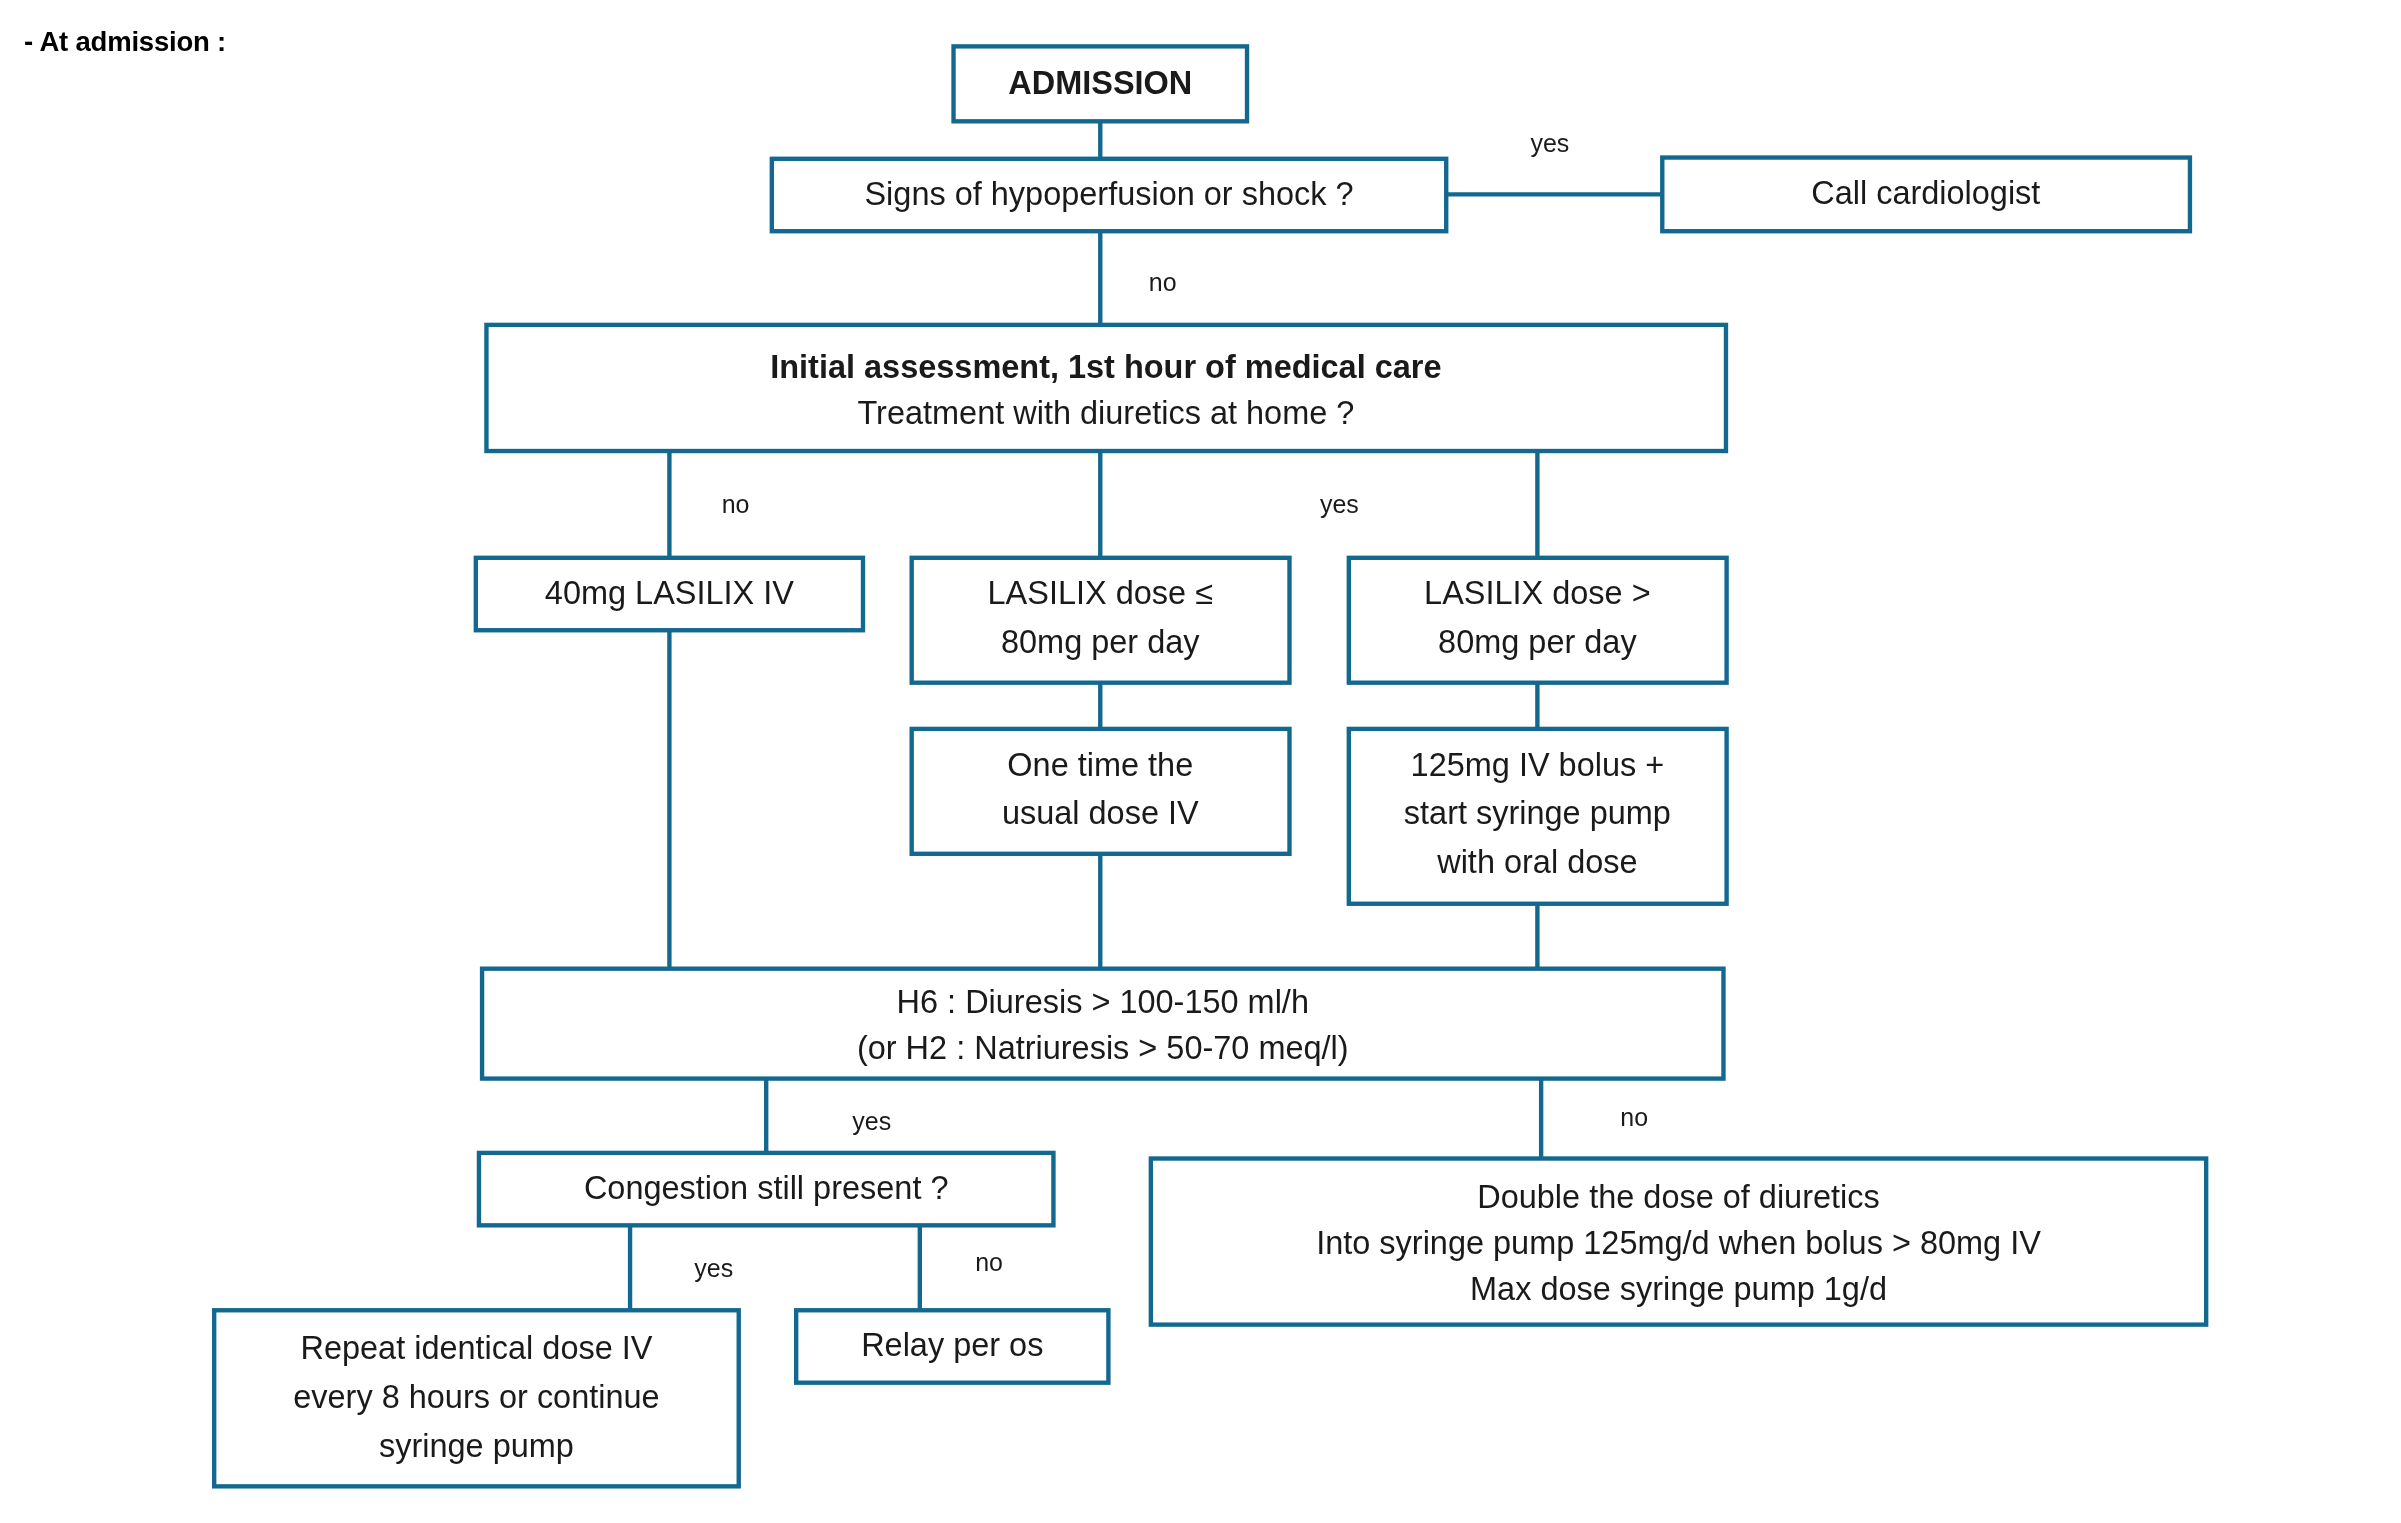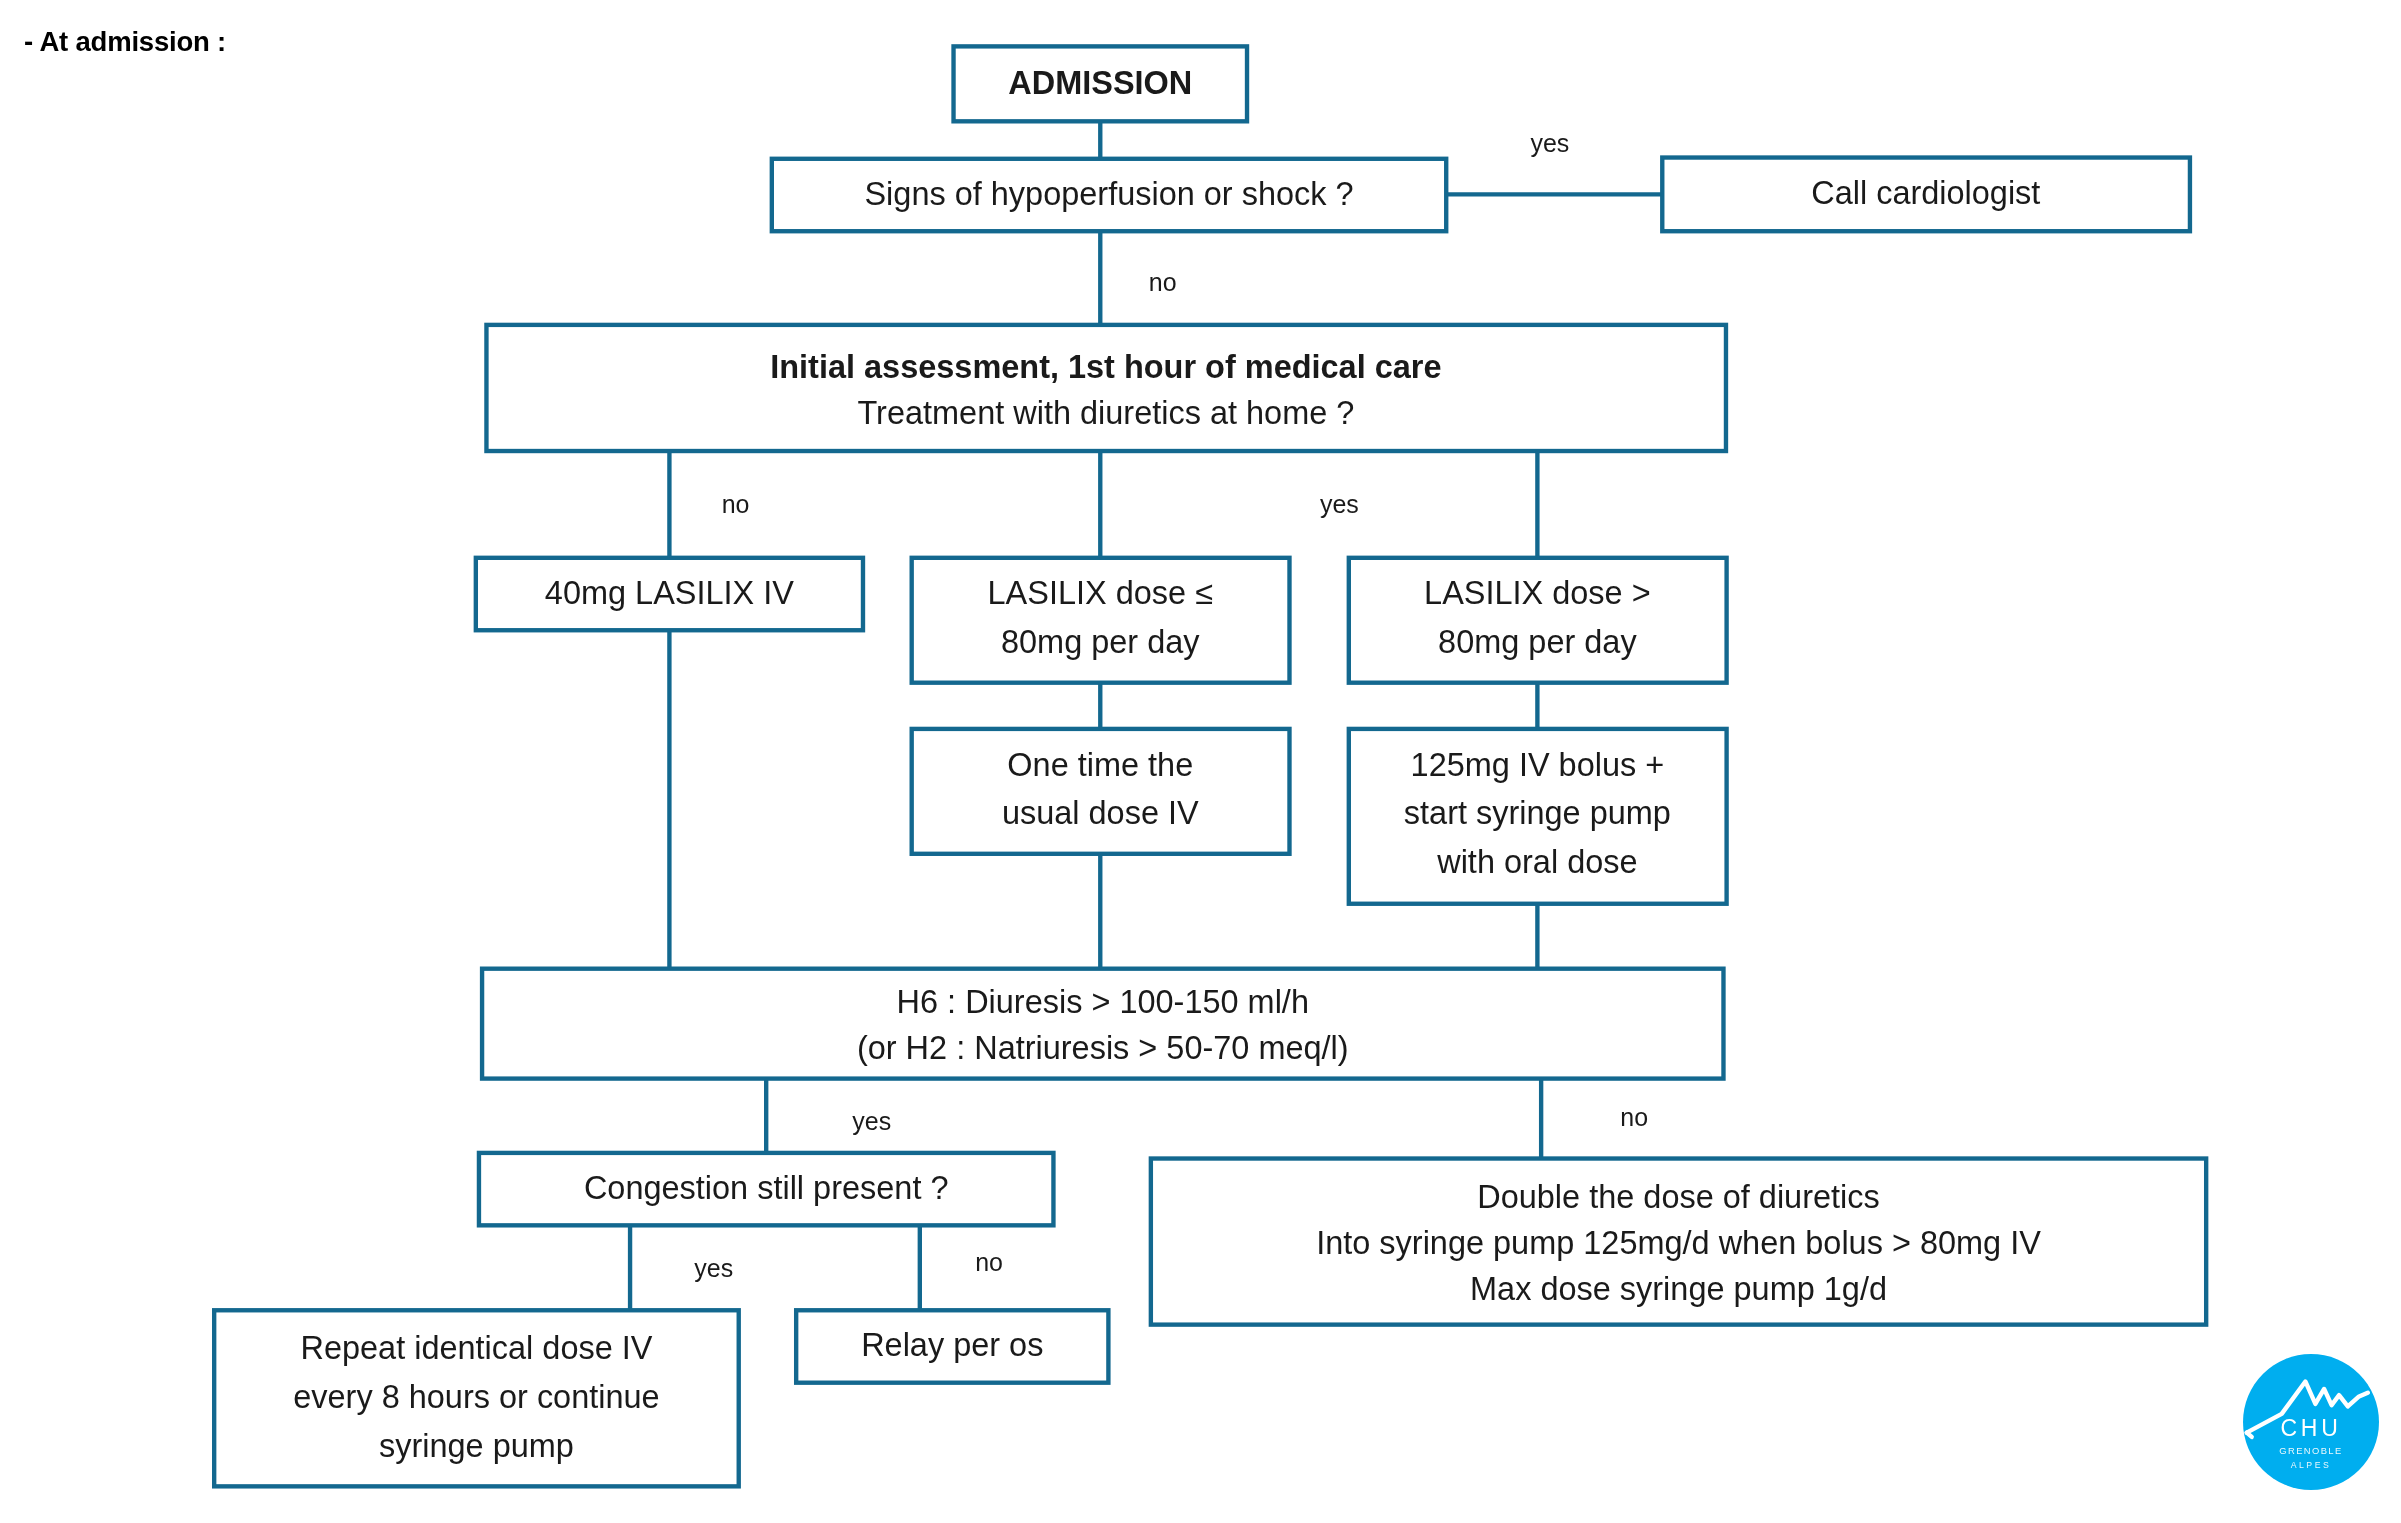--- a/index.html
+++ b/index.html
@@ -249,25 +249,15 @@
       <text class="edgelabel" x="1178" y="810">no</text>
       <text class="edgelabel" x="2145" y="810">yes</text>
       <text class="edgelabel" x="1396" y="1799">yes</text>
       <text class="edgelabel" x="2617" y="1792">no</text>
       <text class="edgelabel" x="1143" y="2034">yes</text>
       <text class="edgelabel" x="1584" y="2025">no</text>
     </g>
 
   </svg>
 
-  <div class="logo-wrap">
-    <div class="logo-circle"></div>
-    <svg class="logo-svg" viewBox="0 0 218 218">
-      <path d="M 6 126 L 62 96 L 100 44 L 116 80 L 130 56 L 142 82 L 154 66 L 168 84 L 186 68 L 200 62" fill="none" stroke="#ffffff" stroke-width="7" stroke-linecap="round" stroke-linejoin="round"></path>
-      <path d="M 6 126 L 14 133" fill="none" stroke="#ffffff" stroke-width="7" stroke-linecap="round"></path>
-    </svg>
-    <div class="logo-chu">CHU</div>
-    <div class="logo-sub1">GRENOBLE</div>
-    <div class="logo-sub2">ALPES</div>
-  </div>
 
 </div>
 
 
 </body></html>

